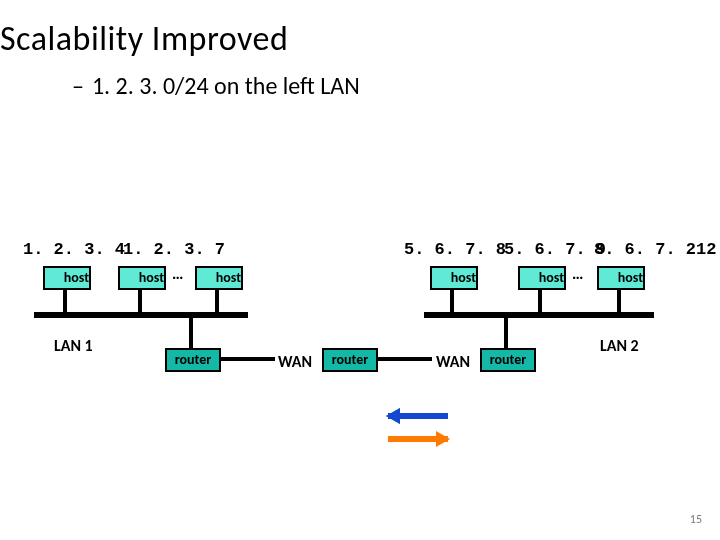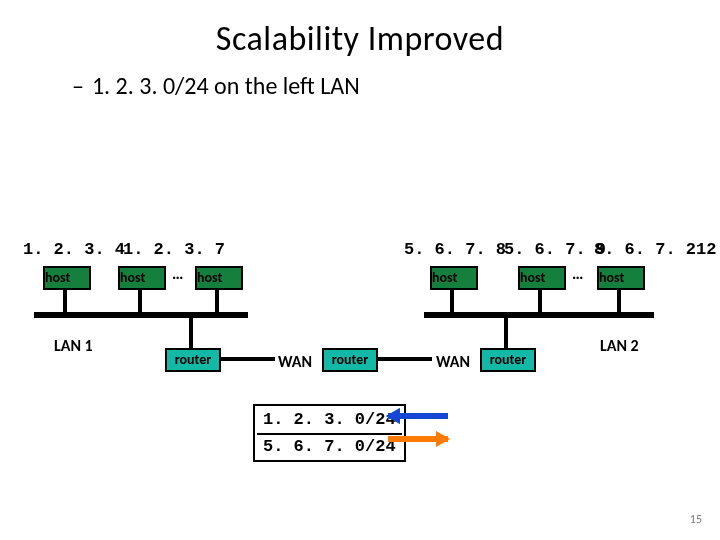--- a/index.html
+++ b/index.html
@@ -1,26 +1,26 @@
 <!DOCTYPE html>
 <html><head>
 <meta charset="utf-8">
 <style>
   html,body{margin:0;padding:0}
   body{width:720px;height:540px;font-family:"Calibri","Helvetica Neue",Arial,sans-serif;color:#000;background:#fff;position:relative}
-  .title{font-size:34px;text-align:center;padding-top:18px;letter-spacing:.5px}
+  .title{font-size:34px;text-align:left;padding-top:18px;letter-spacing:.5px}
   .bullets{padding:10px 28px 0 28px}
   .b1{font-size:26px;margin:6px 0 4px 0}
   .b1 .dot{color:#8b1a1a;font-size:30px;line-height:0;vertical-align:-2px;padding-right:6px}
   .b2{font-size:24px;margin:2px 0 2px 44px}
   .b2 .dash{padding-right:8px}
   .mono{font-family:"Courier New",monospace;font-weight:bold;font-size:17px}
   .diagram{position:absolute;left:0;top:240px;width:720px;height:280px}
   .ip{position:absolute;top:0;white-space:nowrap}
-  .hostbox{position:absolute;top:26px;width:44px;height:20px;border:2px solid #000;background:#15803d;text-align:left;font-size:14px;font-weight:bold;line-height:20px}
+  .hostbox{position:absolute;top:26px;width:44px;height:20px;border:2px solid #000;background:#5eead4;text-align:right;font-size:14px;font-weight:bold;line-height:20px}
   .leg{position:absolute;top:50px;width:4px;height:24px;background:#000}
   .bus{position:absolute;top:72px;height:6px;background:#000}
   .dots{position:absolute;top:24px;font-size:16px;font-weight:bold}
   .lanlabel{position:absolute;top:96px;font-size:16px;font-weight:bold}
   .routerbox{position:absolute;top:108px;width:52px;height:20px;border:2px solid #000;background:#14b8a6;text-align:center;font-size:14px;font-weight:bold;line-height:20px}
   .rconn{position:absolute;background:#000}
   .wan{position:absolute;top:112px;font-size:16px;font-weight:bold}
   .fwd{position:absolute;left:253px;top:164px;border:2px solid #000;font-size:15px;font-weight:bold}
   .fwd td{padding:2px 6px}
   .fwd tr+tr td{border-top:2px solid #000}
@@ -74,30 +74,20 @@
   <div class="rconn" style="left:219px;top:117px;width:56px;height:4px"></div>
   <div class="wan" style="left:278px">WAN</div>
 
   <div class="routerbox" style="left:322px">router</div>
   <div class="rconn" style="left:376px;top:117px;width:56px;height:4px"></div>
   <div class="wan" style="left:436px">WAN</div>
 
   <div class="routerbox" style="left:480px">router</div>
   <div class="rconn" style="left:504px;top:78px;width:4px;height:30px"></div>
 
-  <table class="fwd">
-    <tbody>
-        <tr>
-          <td class="mono">1. 2. 3. 0/24</td>
-        </tr>
-    <tr>
-          <td class="mono">5. 6. 7. 0/24</td>
-        </tr>
-  </tbody>
-    </table>
 
   <div class="arrow" style="left:388px;top:170px;width:60px">
     <div class="shaft" style="background: rgb(10, 138, 10);"></div>
     <div class="headL" style="border-right: 14px solid rgb(10, 138, 10);"></div>
   </div>
   <div class="arrow" style="left:388px;top:170px;width:60px">
     <div class="shaft" style="top: 3px; background: rgb(22, 70, 212);"></div>
     <div class="headL" style="border-right: 14px solid rgb(22, 70, 212);"></div>
   </div>
   <div class="arrow" style="left:388px;top:193px;width:60px">

